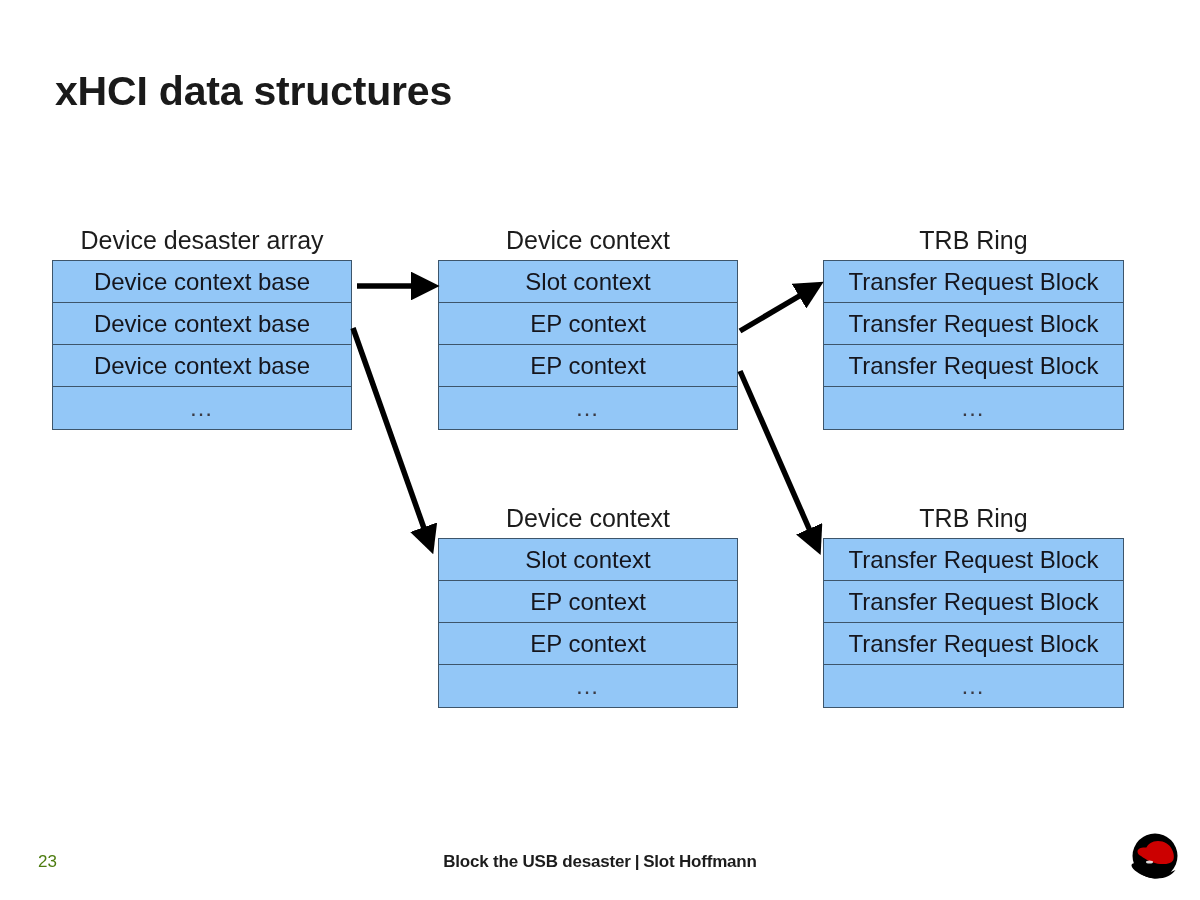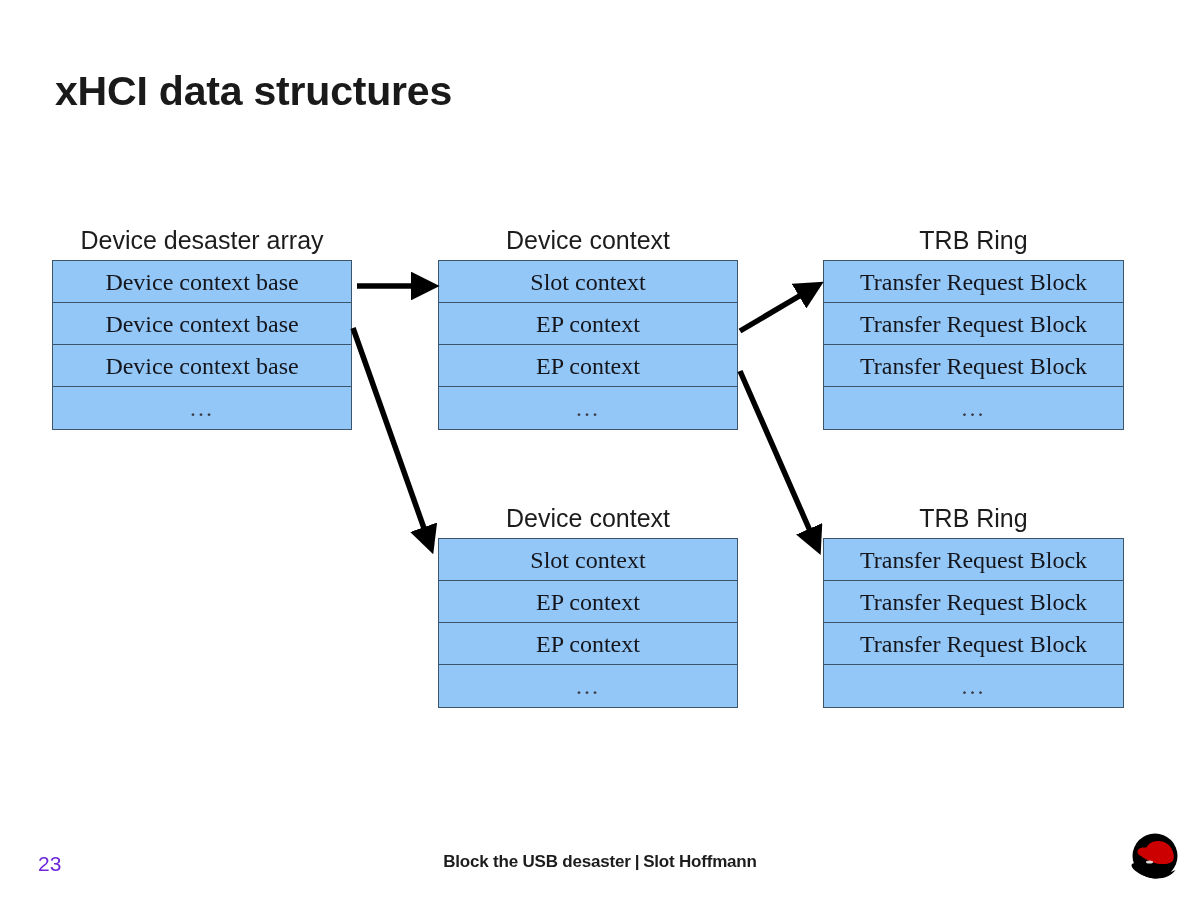--- a/index.html
+++ b/index.html
@@ -58,21 +58,20 @@
     font-size: 25px;
     color: #1c1c1c;
     line-height: 1;
     margin-bottom: 7px;
     white-space: nowrap;
   }
   .table {
     border: 1px solid #3d556b;
     box-sizing: border-box;
     background: #93c7f7;
-    font-family: Liberation Serif, serif;
   }
   .row {
     height: 42px;
     line-height: 42px;
     text-align: center;
     font-size: 24px;
     color: #15151c;
     border-bottom: 1px solid #3d556b;
     box-sizing: border-box;
     background: #93c7f7;
@@ -92,22 +91,22 @@
   #grp-device-context-1     { left: 438px; top: 228px; width: 300px; }
   #grp-trb-ring-1           { left: 823px; top: 228px; width: 301px; }
   #grp-device-context-2     { left: 438px; top: 506px; width: 300px; }
   #grp-trb-ring-2           { left: 823px; top: 506px; width: 301px; }
 
   
   .footer-page {
     position: absolute;
     left: 38px;
     top: 852px;
-    font-size: 21px;
-    color: #6d28d9;
+    font-size: 17px;
+    color: #4d7c0f;
   }
   .footer-center {
     position: absolute;
     left: 0;
     top: 852px;
     width: 1200px;
     text-align: center;
     font-size: 17px;
     font-weight: bold;
     color: #1c1c1c;

